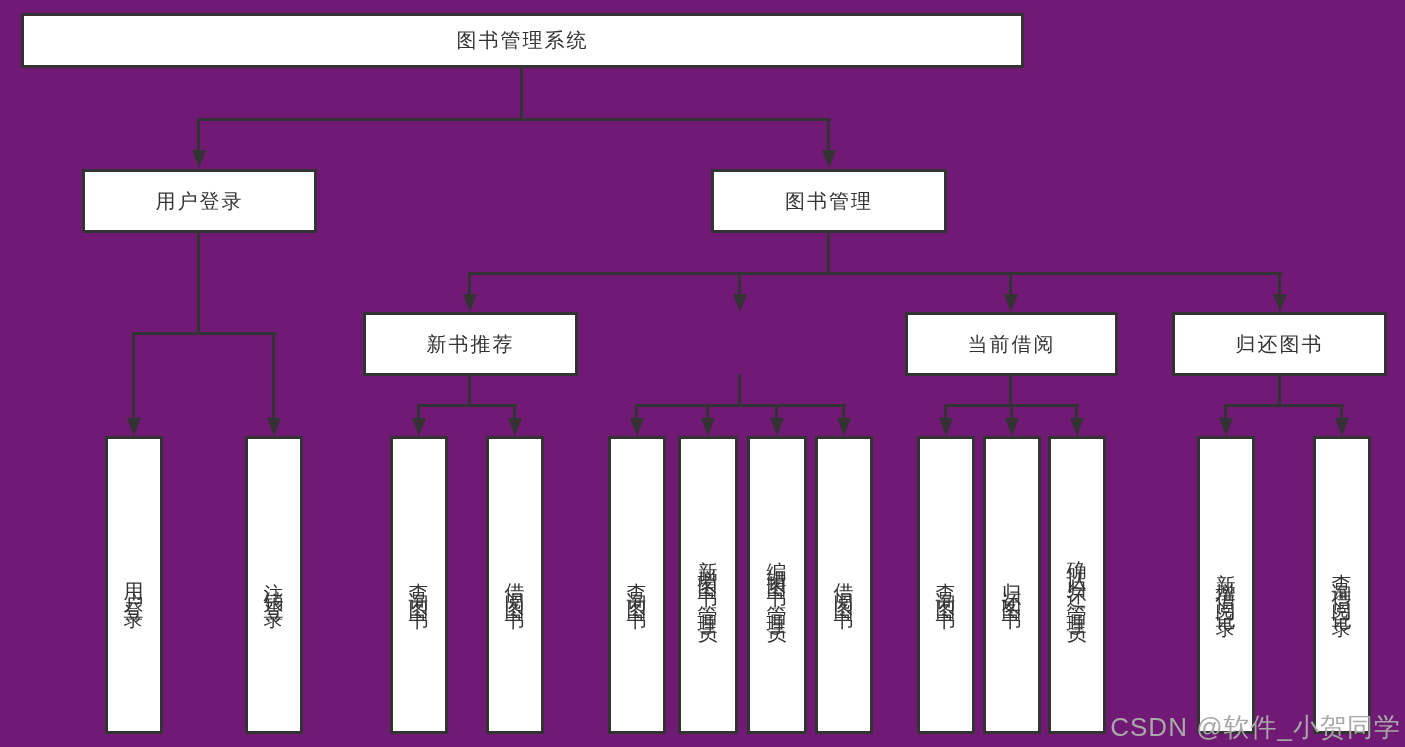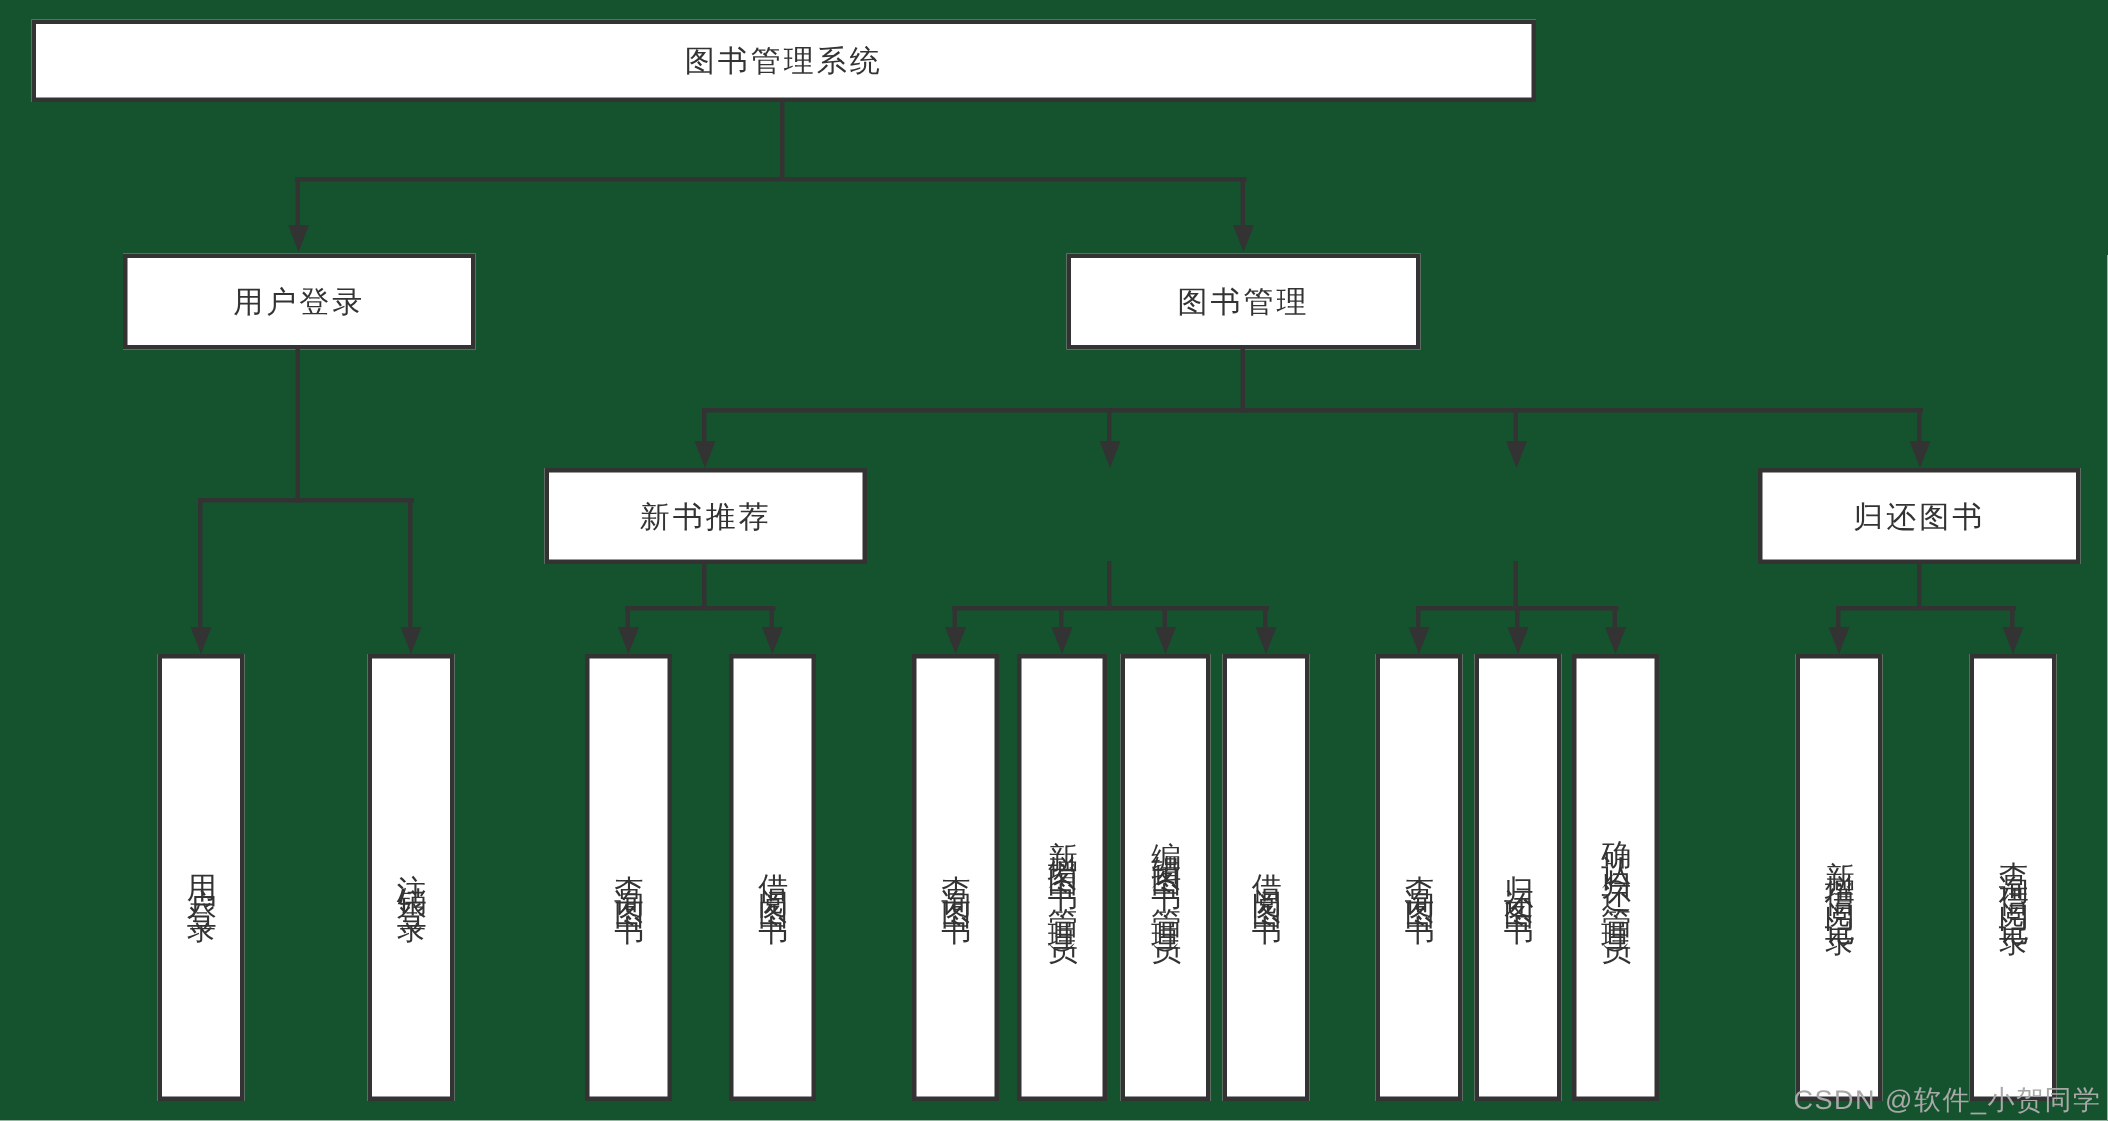--- a/index.html
+++ b/index.html
@@ -1,20 +1,20 @@
 <!DOCTYPE html>
 <html><head>
 <meta charset="utf-8">
 <style>
   html, body { margin: 0; padding: 0; background: #ffffff; }
   .canvas {
     position: relative;
     width: 1405px;
     height: 747px;
-    background: #14532d;
+    background: #701a75;
     font-family: "Liberation Sans", "DejaVu Sans", sans-serif;
     overflow: hidden;
   }
   .box {
     position: absolute;
     box-sizing: border-box;
     border: 3px solid #333333;
     background: #ffffff;
     display: flex;
     align-items: center;
@@ -37,21 +37,21 @@
     position: absolute;
     width: 0; height: 0;
     border-left: 7px solid transparent;
     border-right: 7px solid transparent;
     border-top: 18px solid #333333;
   }
   .watermark {
     position: absolute;
     right: 4px;
     bottom: 2px;
-    font-size: 18px;
+    font-size: 26px;
     color: #a8a8a8;
     letter-spacing: 1px;
     z-index: 10;
   }
 </style>
 </head>
 <body>
 
 <div class="canvas">
 
@@ -86,20 +86,23 @@
   <div class="ahead" style="left:463px;top:294px;"></div>
   <div class="vline" style="left:738px;top:272px;height:24px;"></div>
   <div class="ahead" style="left:733px;top:294px;"></div>
   <div class="vline" style="left:1009px;top:272px;height:24px;"></div>
   <div class="ahead" style="left:1004px;top:294px;"></div>
   <div class="vline" style="left:1278px;top:272px;height:24px;"></div>
   <div class="ahead" style="left:1273px;top:294px;"></div>
 
   <div class="box" style="left:363px;top:312px;width:215px;height:64px;">
     <span>新书推荐</span>
+  </div>
+  <div class="box" style="left:905px;top:312px;width:213px;height:64px;">
+    <span>当前借阅</span>
   </div>
   <div class="box" style="left:1172px;top:312px;width:215px;height:64px;">
     <span>归还图书</span>
   </div>
 
   <div class="vline" style="left:468px;top:374px;height:33px;"></div>
   <div class="hline" style="left:417px;top:404px;width:100px;"></div>
   <div class="vline" style="left:417px;top:404px;height:14px;"></div>
   <div class="ahead" style="left:412px;top:418px;"></div>
   <div class="vline" style="left:513px;top:404px;height:14px;"></div>

